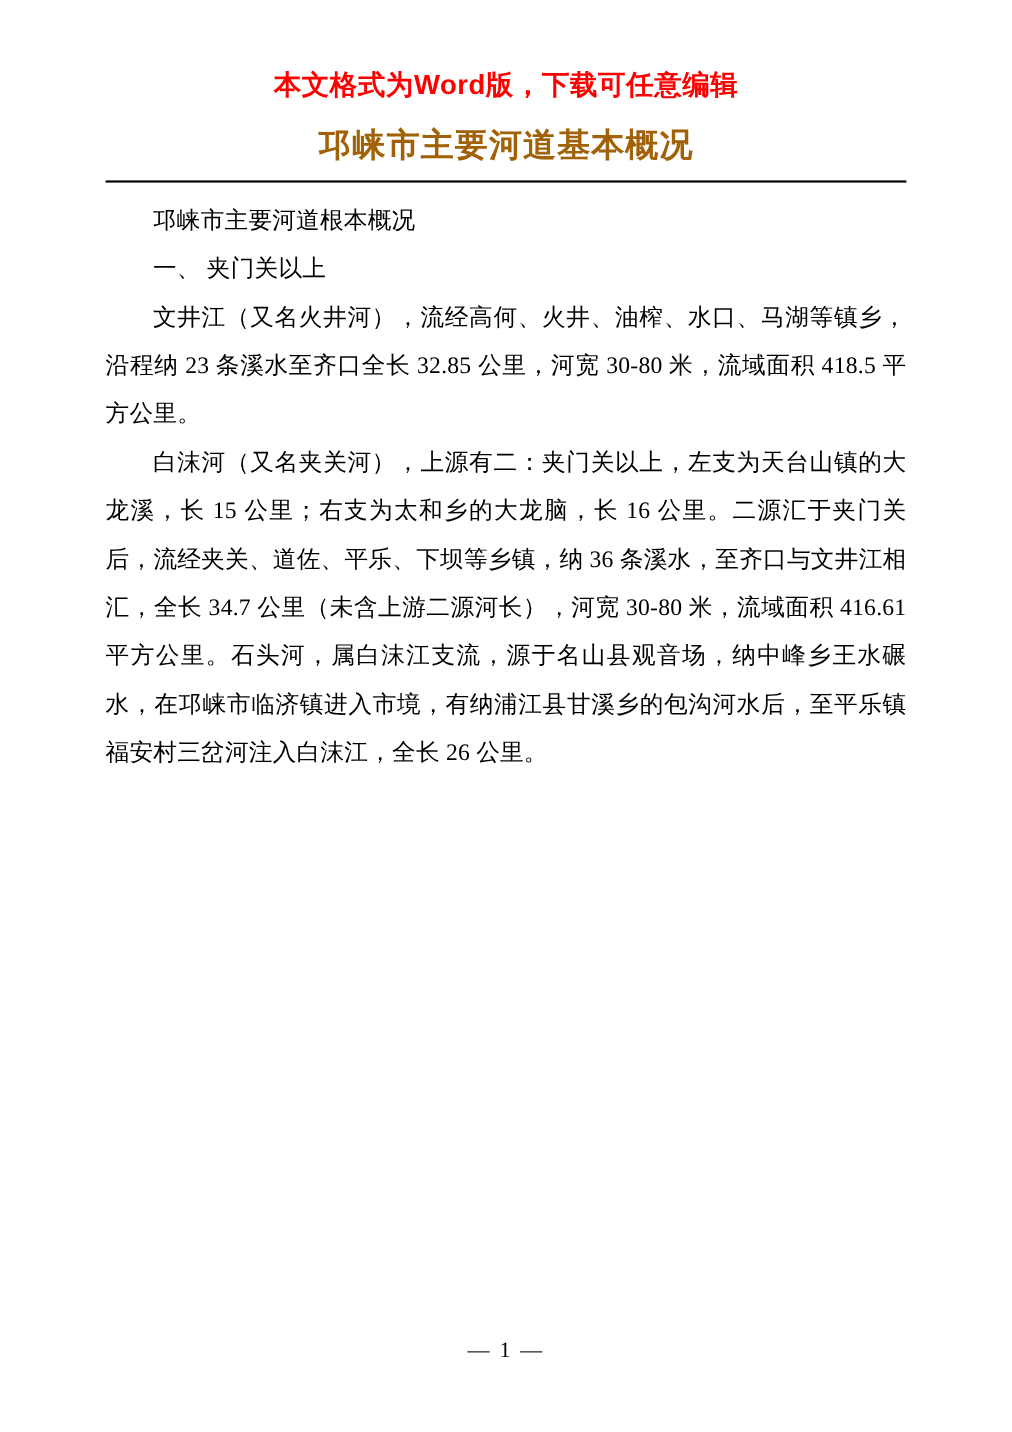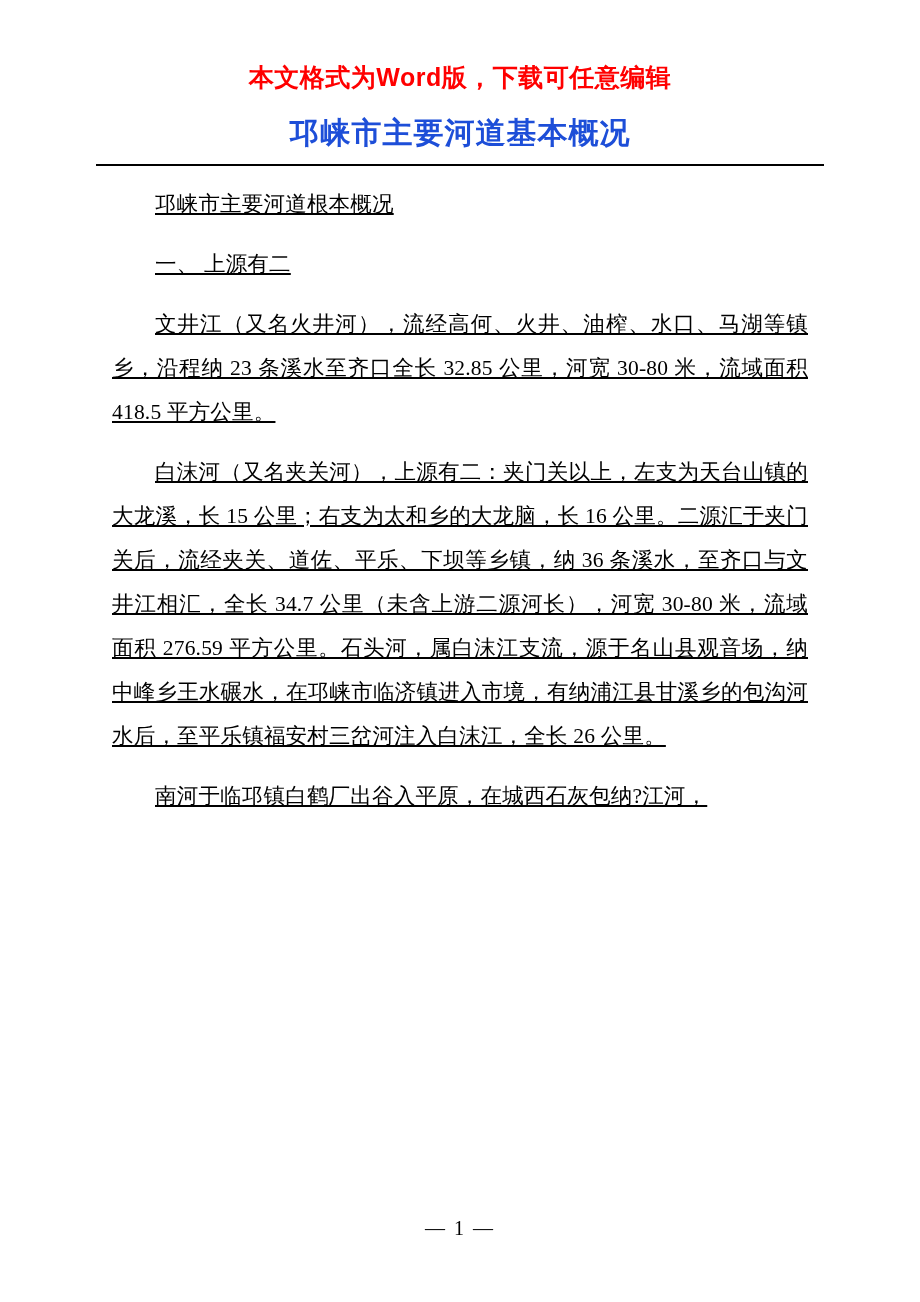--- a/index.html
+++ b/index.html
@@ -30,21 +30,21 @@
     color: #ff0000;
     font-family: "Liberation Sans", "DejaVu Sans", sans-serif;
     font-weight: bold;
     font-size: 25px;
     letter-spacing: 0.5px;
     line-height: 1.2;
   }
   .doc-title {
     margin-top: 22px;
     text-align: center;
-    color: #1d4ed8;
+    color: #a16207;
     font-family: "Liberation Sans", "DejaVu Sans", sans-serif;
     font-weight: bold;
     font-size: 30px;
     letter-spacing: 1px;
     line-height: 1.25;
   }
   .title-rule {
     margin-top: 12px;
     border-bottom: 2px solid #000000;
     height: 0;
@@ -52,23 +52,22 @@
   }
   .body-text {
     margin-top: 12px;
     font-size: 21.5px;
     line-height: 44px;
     text-align: justify;
     text-justify: inter-ideograph;
     letter-spacing: 0.2px;
   }
   .body-text p {
-    margin: 16px;
+    margin: 0;
     text-indent: 2em;
-    text-decoration: underline;
   }
   .footer {
     position: absolute;
     left: 0;
     right: 0;
     bottom: 62px;
     text-align: center;
     font-size: 20px;
     letter-spacing: 2px;
     color: #000000;
@@ -81,21 +80,20 @@
 <div class="page">
 
   <div class="banner">本文格式为Word版，下载可任意编辑</div>
 
   <div class="doc-title">邛崃市主要河道基本概况</div>
 
   <div class="title-rule"></div>
 
   <div class="body-text">
     <p>邛崃市主要河道根本概况</p>
-    <p>一、 上源有二</p>
+    <p>一、 夹门关以上</p>
     <p>文井江（又名火井河），流经高何、火井、油榨、水口、马湖等镇乡，沿程纳 23 条溪水至齐口全长 32.85 公里，河宽 30-80 米，流域面积 418.5 平方公里。</p>
-    <p>白沫河（又名夹关河），上源有二：夹门关以上，左支为天台山镇的大龙溪，长 15 公里；右支为太和乡的大龙脑，长 16 公里。二源汇于夹门关后，流经夹关、道佐、平乐、下坝等乡镇，纳 36 条溪水，至齐口与文井江相汇，全长 34.7 公里（未含上游二源河长），河宽 30-80 米，流域面积 276.59 平方公里。石头河，属白沫江支流，源于名山县观音场，纳中峰乡王水碾水，在邛崃市临济镇进入市境，有纳浦江县甘溪乡的包沟河水后，至平乐镇福安村三岔河注入白沫江，全长 26 公里。</p>
-    <p>南河于临邛镇白鹤厂出谷入平原，在城西石灰包纳?江河，</p>
+    <p>白沫河（又名夹关河），上源有二：夹门关以上，左支为天台山镇的大龙溪，长 15 公里；右支为太和乡的大龙脑，长 16 公里。二源汇于夹门关后，流经夹关、道佐、平乐、下坝等乡镇，纳 36 条溪水，至齐口与文井江相汇，全长 34.7 公里（未含上游二源河长），河宽 30-80 米，流域面积 416.61 平方公里。石头河，属白沫江支流，源于名山县观音场，纳中峰乡王水碾水，在邛崃市临济镇进入市境，有纳浦江县甘溪乡的包沟河水后，至平乐镇福安村三岔河注入白沫江，全长 26 公里。</p>
   </div>
 
   <div class="footer">— 1 —</div>
 
 </div>
 
 </body></html>

